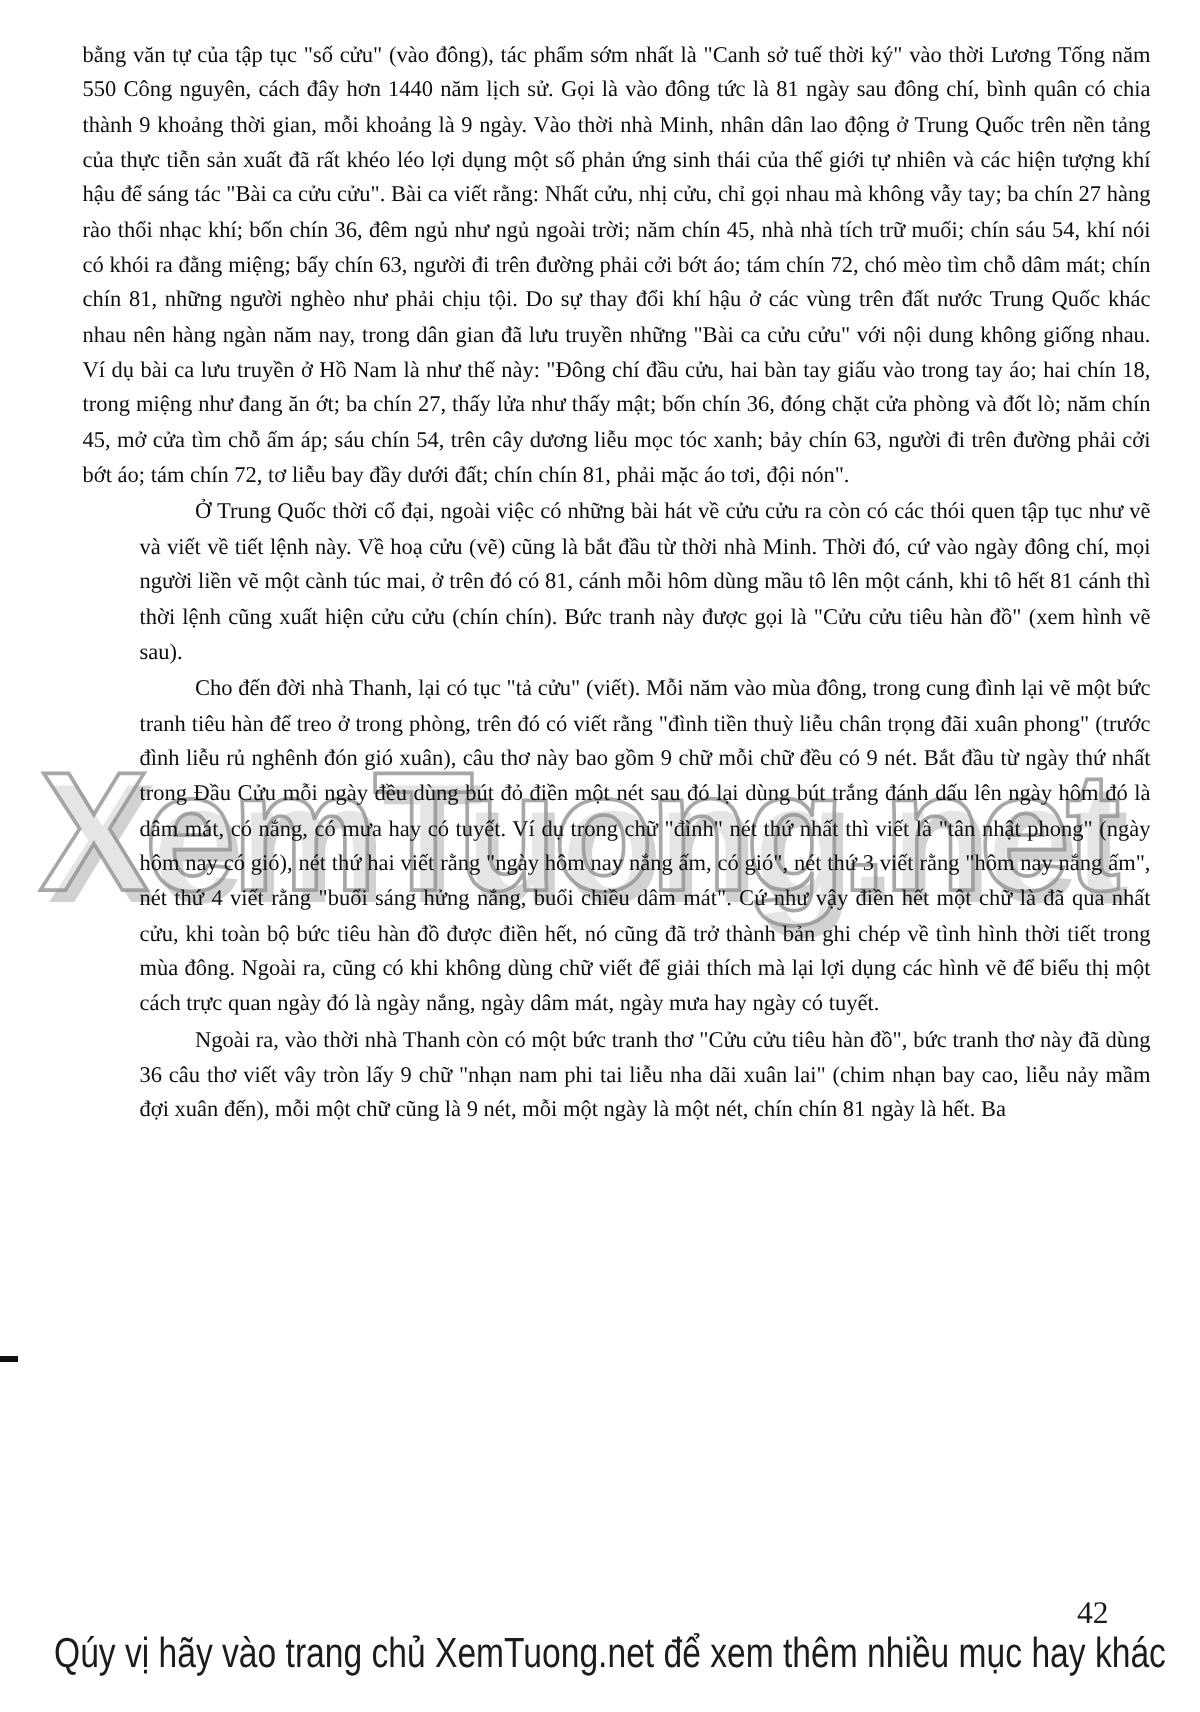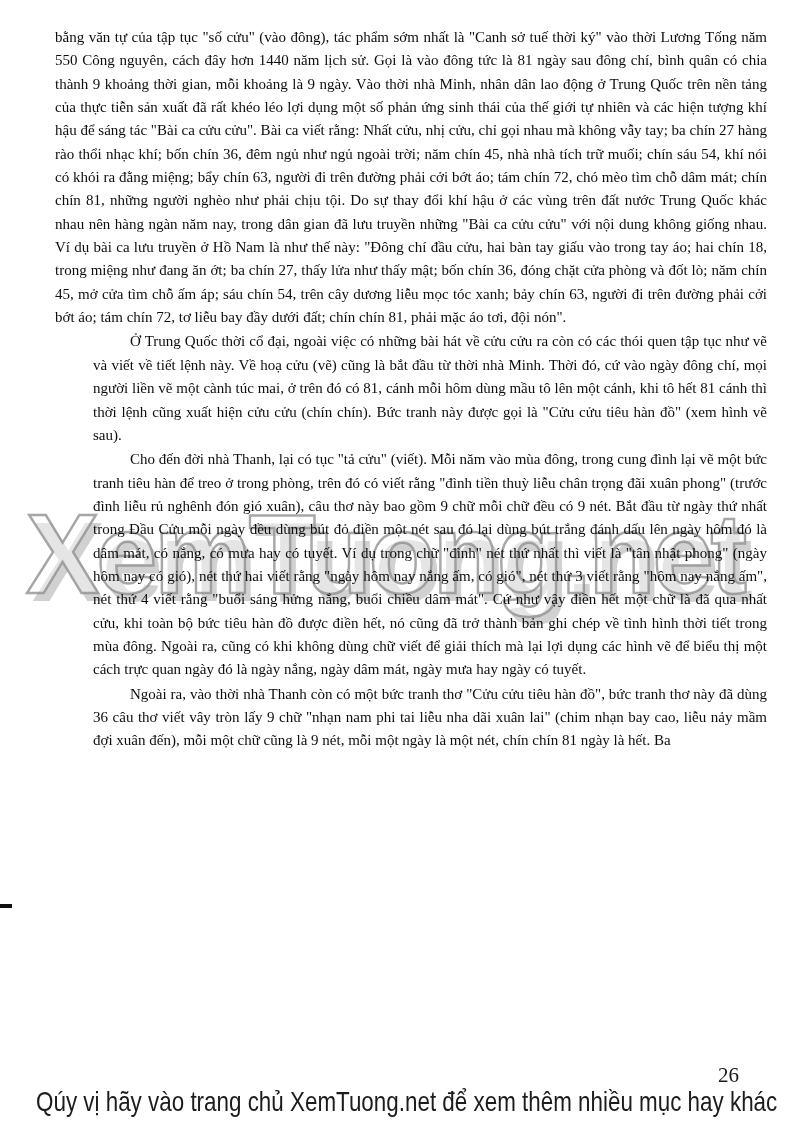--- a/index.html
+++ b/index.html
@@ -81,17 +81,17 @@
 
   <div class="content">
     <p class="para">bằng văn tự của tập tục "số cửu" (vào đông), tác phẩm sớm nhất là "Canh sở tuế thời ký" vào thời Lương Tống năm 550 Công nguyên, cách đây hơn 1440 năm lịch sử. Gọi là vào đông tức là 81 ngày sau đông chí, bình quân có chia thành 9 khoảng thời gian, mỗi khoảng là 9 ngày. Vào thời nhà Minh, nhân dân lao động ở Trung Quốc trên nền tảng của thực tiễn sản xuất đã rất khéo léo lợi dụng một số phản ứng sinh thái của thế giới tự nhiên và các hiện tượng khí hậu để sáng tác "Bài ca cửu cửu". Bài ca viết rằng: Nhất cửu, nhị cửu, chỉ gọi nhau mà không vẫy tay; ba chín 27 hàng rào thổi nhạc khí; bốn chín 36, đêm ngủ như ngủ ngoài trời; năm chín 45, nhà nhà tích trữ muối; chín sáu 54, khí nói có khói ra đằng miệng; bẩy chín 63, người đi trên đường phải cởi bớt áo; tám chín 72, chó mèo tìm chỗ dâm mát; chín chín 81, những người nghèo như phải chịu tội. Do sự thay đổi khí hậu ở các vùng trên đất nước Trung Quốc khác nhau nên hàng ngàn năm nay, trong dân gian đã lưu truyền những "Bài ca cửu cửu" với nội dung không giống nhau. Ví dụ bài ca lưu truyền ở Hồ Nam là như thế này: "Đông chí đầu cửu, hai bàn tay giấu vào trong tay áo; hai chín 18, trong miệng như đang ăn ớt; ba chín 27, thấy lửa như thấy mật; bốn chín 36, đóng chặt cửa phòng và đốt lò; năm chín 45, mở cửa tìm chỗ ấm áp; sáu chín 54, trên cây dương liễu mọc tóc xanh; bảy chín 63, người đi trên đường phải cởi bớt áo; tám chín 72, tơ liễu bay đầy dưới đất; chín chín 81, phải mặc áo tơi, đội nón".</p>
     <p class="para indent">Ở Trung Quốc thời cổ đại, ngoài việc có những bài hát về cửu cửu ra còn có các thói quen tập tục như vẽ và viết về tiết lệnh này. Về hoạ cửu (vẽ) cũng là bắt đầu từ thời nhà Minh. Thời đó, cứ vào ngày đông chí, mọi người liền vẽ một cành túc mai, ở trên đó có 81, cánh mỗi hôm dùng mầu tô lên một cánh, khi tô hết 81 cánh thì thời lệnh cũng xuất hiện cửu cửu (chín chín). Bức tranh này được gọi là "Cửu cửu tiêu hàn đồ" (xem hình vẽ sau).</p>
     <p class="para indent">Cho đến đời nhà Thanh, lại có tục "tả cửu" (viết). Mỗi năm vào mùa đông, trong cung đình lại vẽ một bức tranh tiêu hàn để treo ở trong phòng, trên đó có viết rằng "đình tiền thuỳ liễu chân trọng đãi xuân phong" (trước đình liễu rủ nghênh đón gió xuân), câu thơ này bao gồm 9 chữ mỗi chữ đều có 9 nét. Bắt đầu từ ngày thứ nhất trong Đầu Cửu mỗi ngày đều dùng bút đỏ điền một nét sau đó lại dùng bút trắng đánh dấu lên ngày hôm đó là dâm mát, có nắng, có mưa hay có tuyết. Ví dụ trong chữ "đình" nét thứ nhất thì viết là "tân nhật phong" (ngày hôm nay có gió), nét thứ hai viết rằng "ngày hôm nay nắng ấm, có gió", nét thứ 3 viết rằng "hôm nay nắng ấm", nét thứ 4 viết rằng "buổi sáng hửng nắng, buổi chiều dâm mát". Cứ như vậy điền hết một chữ là đã qua nhất cửu, khi toàn bộ bức tiêu hàn đồ được điền hết, nó cũng đã trở thành bản ghi chép về tình hình thời tiết trong mùa đông. Ngoài ra, cũng có khi không dùng chữ viết để giải thích mà lại lợi dụng các hình vẽ để biểu thị một cách trực quan ngày đó là ngày nắng, ngày dâm mát, ngày mưa hay ngày có tuyết.</p>
     <p class="para indent">Ngoài ra, vào thời nhà Thanh còn có một bức tranh thơ "Cửu cửu tiêu hàn đồ", bức tranh thơ này đã dùng 36 câu thơ viết vây tròn lấy 9 chữ "nhạn nam phi tai liễu nha dãi xuân lai" (chim nhạn bay cao, liễu nảy mầm đợi xuân đến), mỗi một chữ cũng là 9 nét, mỗi một ngày là một nét, chín chín 81 ngày là hết. Ba</p>
   </div>
 
   <div class="left-mark"></div>
 
-  <div class="page-number">26</div>
+  <div class="page-number">42</div>
 
   <div class="footer">Qúy vị hãy vào trang chủ XemTuong.net để xem thêm nhiều mục hay khác</div>
 
 </div>
 
 </body></html>

